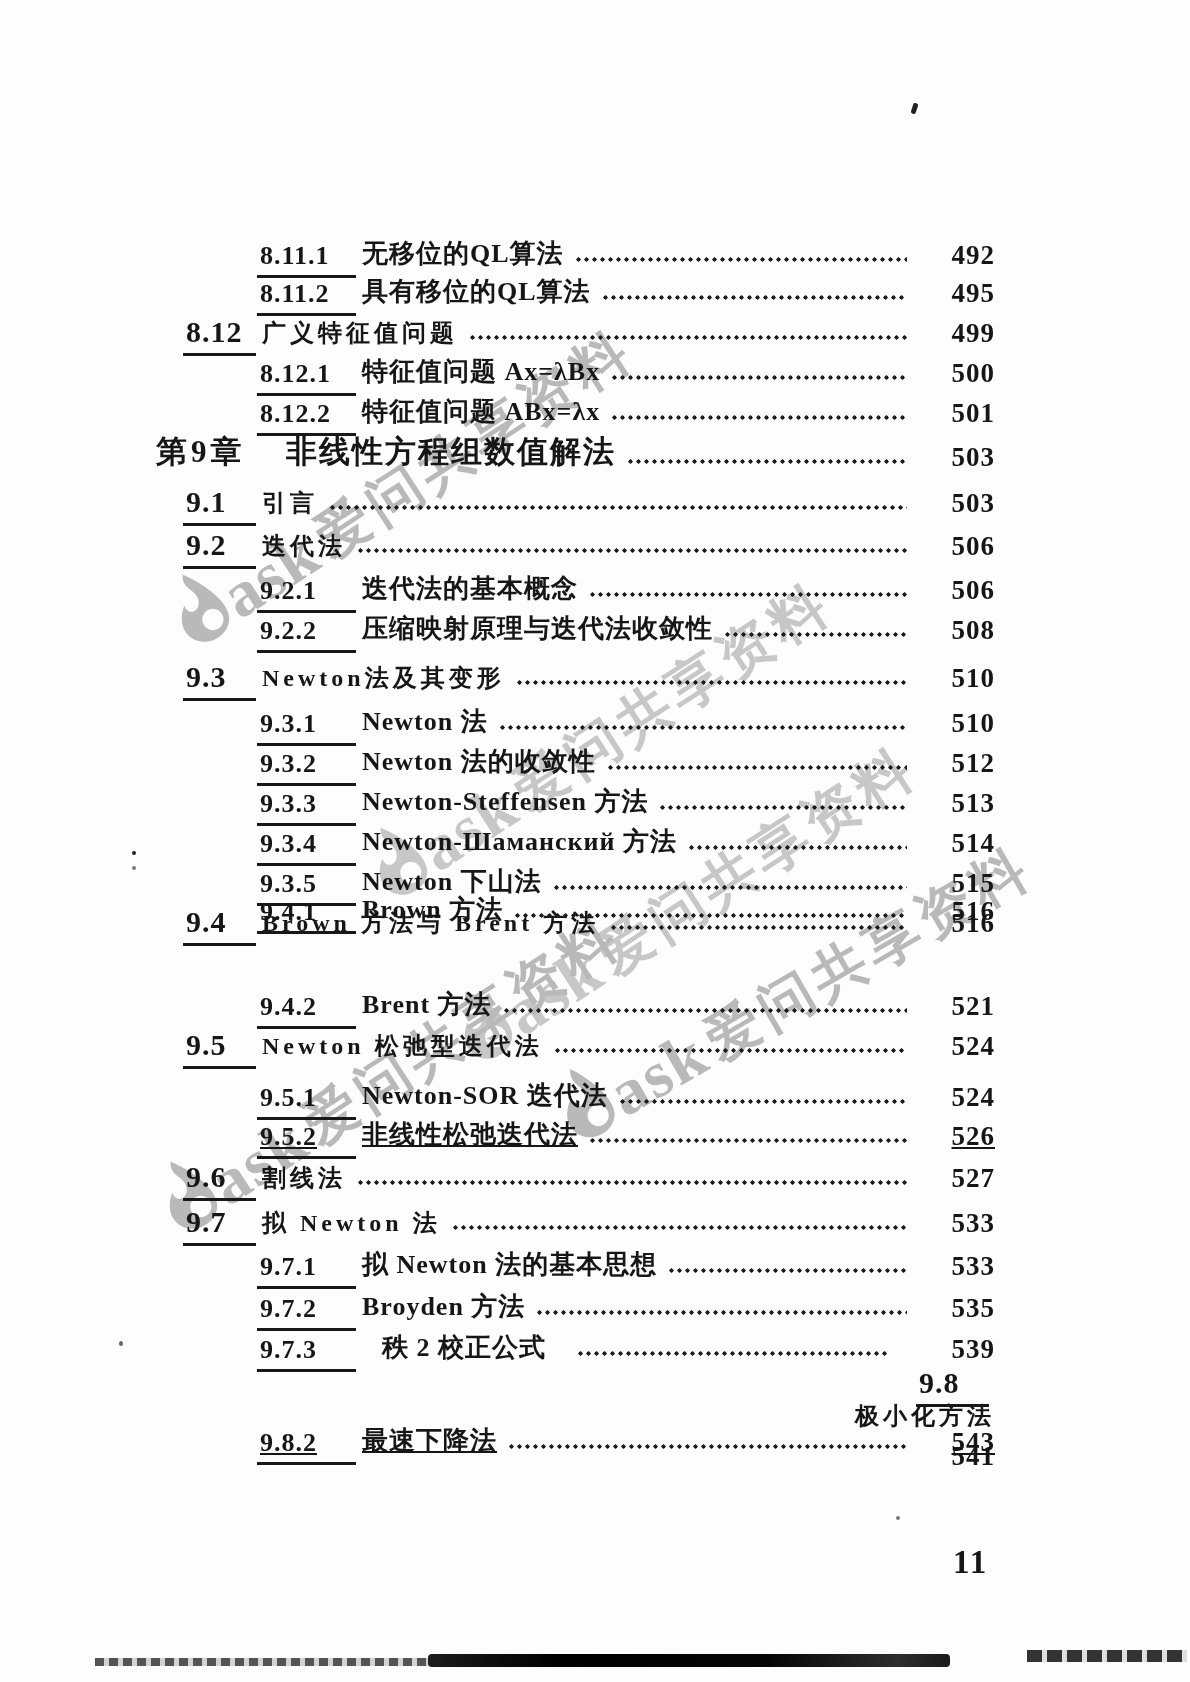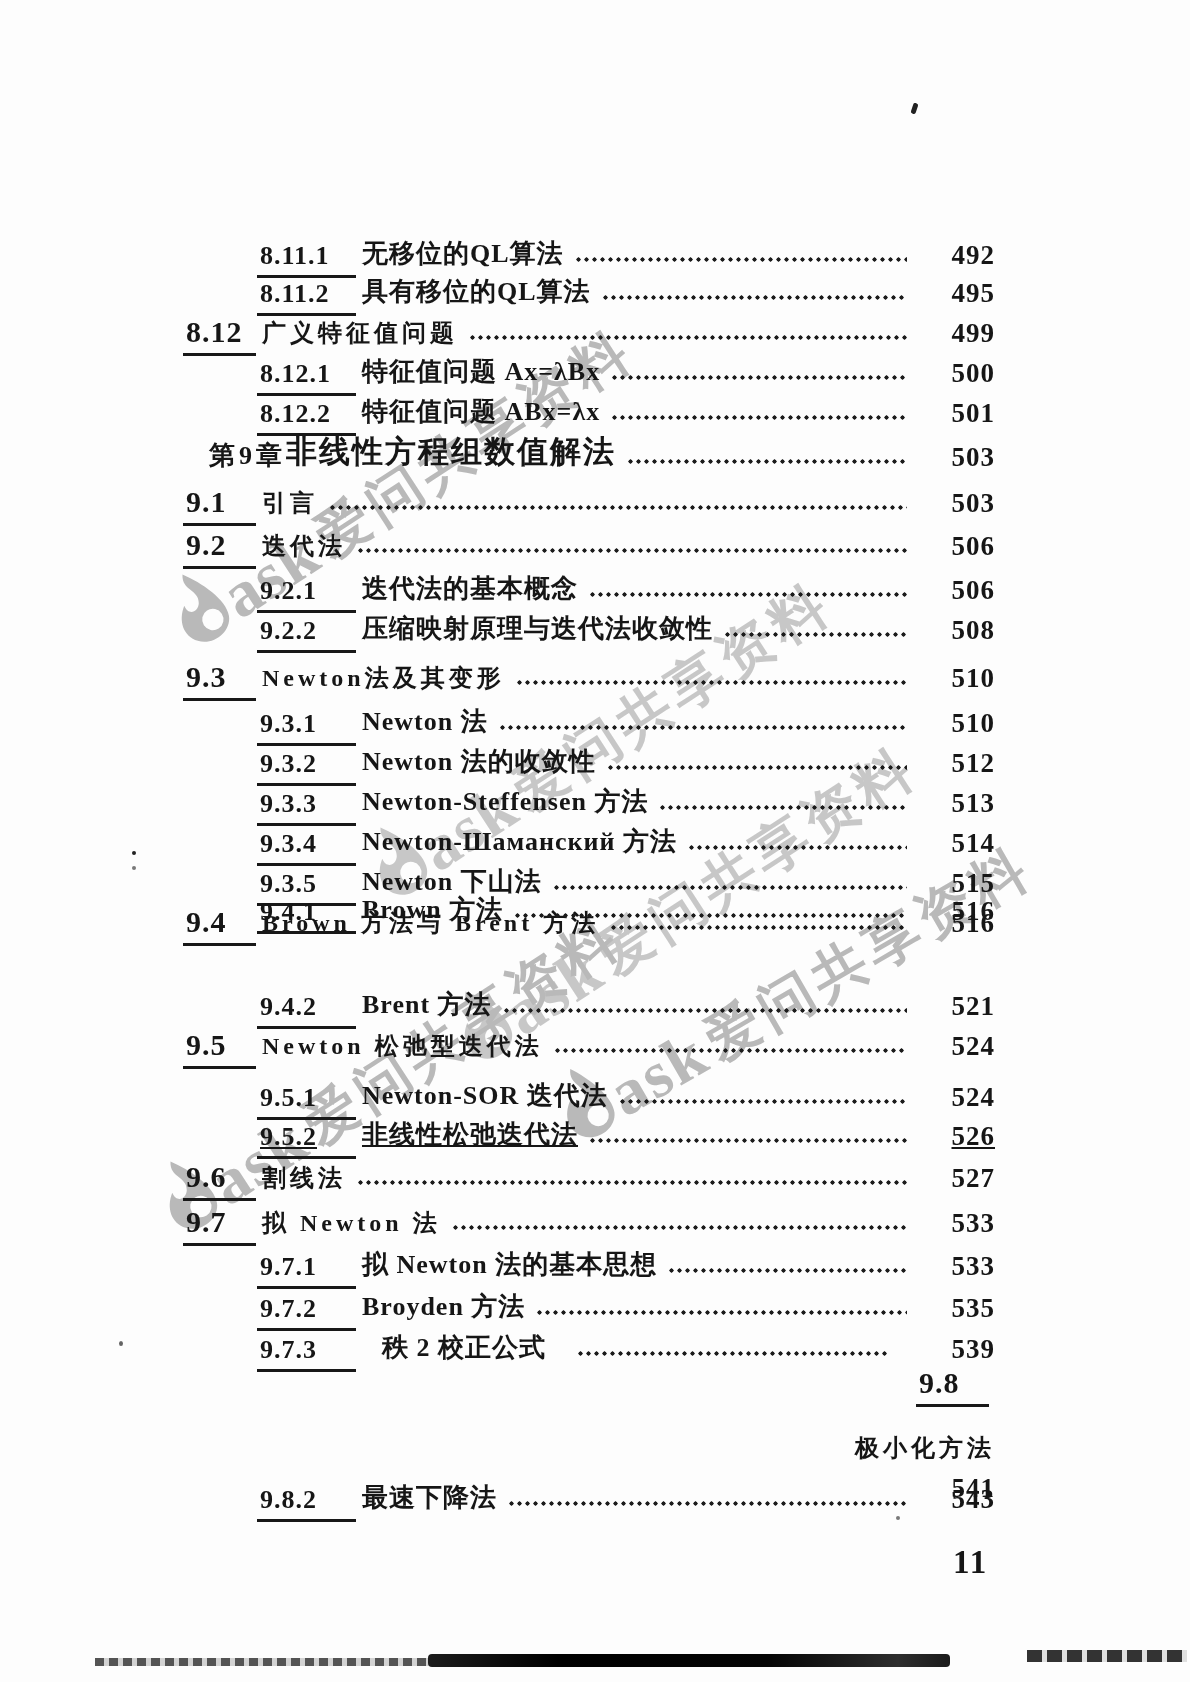--- a/index.html
+++ b/index.html
@@ -14,28 +14,28 @@
   .wm.light{color:#c7c7c7;}
   .wm .flame{width:62px;height:84px;flex:0 0 auto;}
   .wm .brand{font-size:66px;font-weight:bold;line-height:1;letter-spacing:2px;padding-bottom:2px;}
   .wm .cjk{font-size:55px;font-weight:bold;line-height:1;letter-spacing:6px;padding-bottom:6px;margin-left:8px;}
 
   
   .toc{position:absolute;left:0;top:0;width:995px;height:1196px;z-index:2;}
   .row{position:absolute;right:0;height:44px;display:flex;align-items:flex-end;padding-bottom:4px;box-sizing:border-box;}
   .row .num{font-weight:700;position:relative;flex:0 0 auto;}
   .row .num::after{content:"";position:absolute;left:-3px;right:6px;bottom:-7px;height:3px;background:#181818;}
-  .row .title{font-weight:700;flex:0 0 auto;white-space:nowrap;margin-top:32px;}
+  .row .title{font-weight:700;flex:0 0 auto;white-space:nowrap;}
   .row .dots{flex:1 1 auto;height:5px;margin:0 14px 9px 12px;
              background-image:radial-gradient(circle at 2.5px 2.5px,#1c1c1c 1.9px,rgba(0,0,0,0) 2.3px);
              background-size:8px 5px;background-repeat:repeat-x;}
   .row .page{flex:0 0 auto;width:74px;text-align:right;font-size:27px;font-weight:700;letter-spacing:1px;}
 
   .lvl0{left:156px;}
-  .lvl0 .num{font-size:26px;width:130px;letter-spacing:4px;text-align:right;}
+  .lvl0 .num{font-size:31px;width:130px;letter-spacing:4px;}
   .lvl0 .num::after{display:none;}
   .lvl0 .title{font-size:31px;letter-spacing:2px;}
 
   .lvl1{left:186px;}
   .lvl1 .num{font-size:30px;width:76px;letter-spacing:1px;}
   .lvl1 .title{font-size:24px;letter-spacing:4px;}
 
   .lvl2{left:260px;}
   .lvl2 .num{font-size:26px;width:102px;letter-spacing:1px;}
   .lvl2 .title{font-size:26px;letter-spacing:1px;}
@@ -256,21 +256,21 @@
       <span class="title">秩 2 校正公式</span>
       <span class="dots"></span>
       <span class="page">539</span>
     </div>
     <div class="row lvl1" style="top: 1366px; flex-direction: column;">
       <span class="num">9.8</span>
       <span class="title">极小化方法</span>
       <span class="dots"></span>
       <span class="page">541</span>
     </div>
-    <div class="row lvl2" style="top: 1475px;">
+    <div class="row lvl2" style="top: 1418px; text-decoration: underline;">
       <span class="num">9.8.2</span>
       <span class="title">最速下降法</span>
       <span class="dots"></span>
       <span class="page">543</span>
     </div>
   </div>
 
 <div class="footer-num">11</div>
 
 <div class="strip strip-a"></div>

